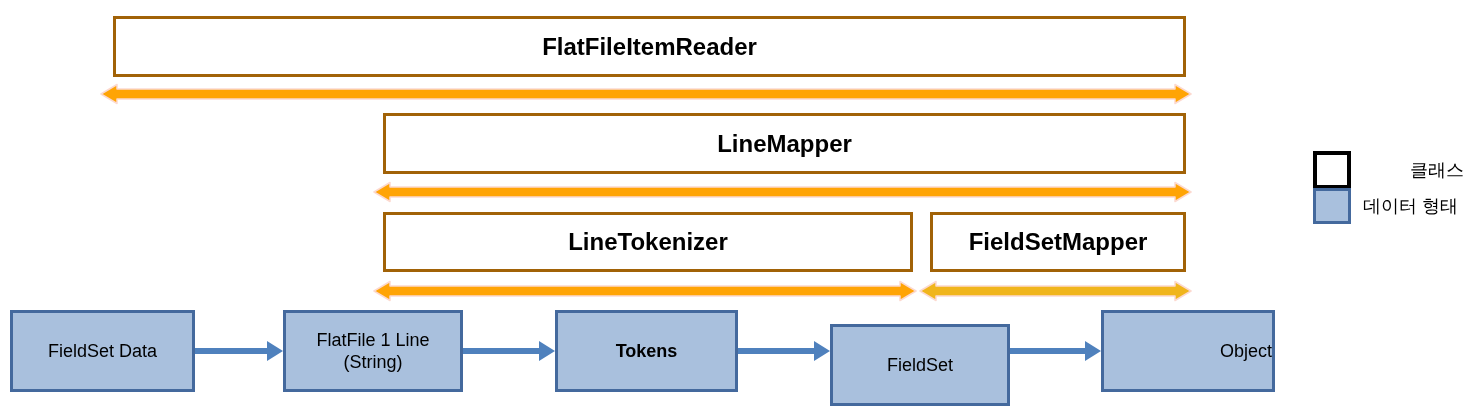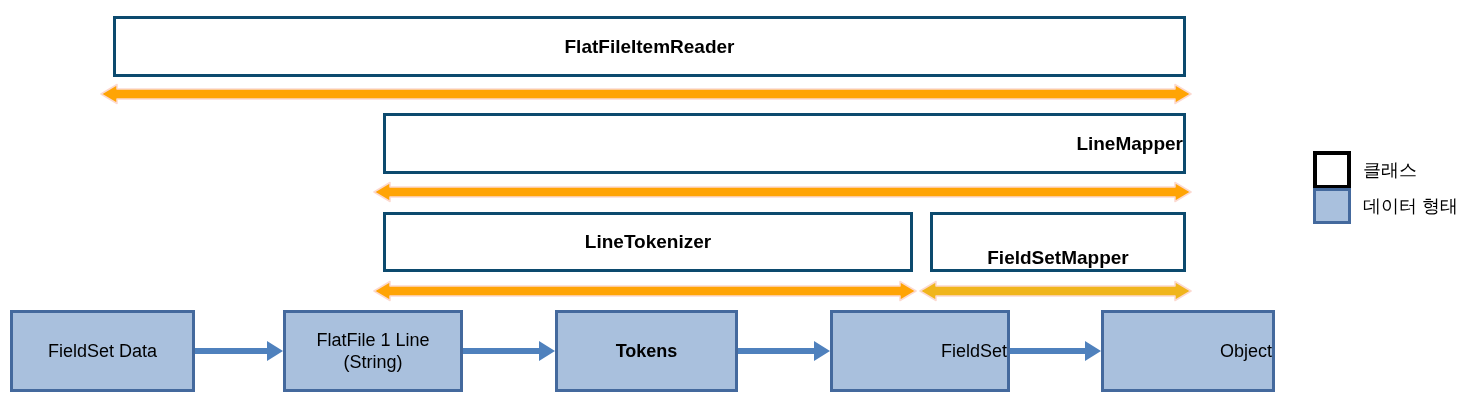--- a/index.html
+++ b/index.html
@@ -7,23 +7,23 @@
     position:relative;
     width:1470px;height:413px;
     background:#ffffff;
     font-family:"Liberation Sans", sans-serif;
     overflow:hidden;
   }
   .class-box{
     position:absolute;
     box-sizing:border-box;
     background:#ffffff;
-    border:3px solid #0c4a6e;
+    border:3px solid #a16207;
     display:flex;align-items:center;justify-content:center;
-    font-weight:bold;font-size:19px;color:#000000;
+    font-weight:bold;font-size:24px;color:#000000;
   }
   .data-box{
     position:absolute;
     box-sizing:border-box;
     background:#a9c0dd;
     border:3px solid #44699d;
     display:flex;align-items:center;justify-content:center;
     font-size:18px;color:#000000;
     text-align:center;
     white-space:pre-line;
@@ -39,29 +39,29 @@
 </style>
 </head>
 <body>
 
 <div class="canvas">
 
   <div class="class-box" style="left:113px;top:16px;width:1073px;height:61px;">
     <span>FlatFileItemReader</span>
   </div>
 
-  <div class="class-box" style="left:383px;top:113px;width:803px;height:61px;justify-content:flex-end;">
+  <div class="class-box" style="left:383px;top:113px;width:803px;height:61px;">
     <span>LineMapper</span>
   </div>
 
   <div class="class-box" style="left:383px;top:212px;width:530px;height:60px;">
     <span>LineTokenizer</span>
   </div>
 
-  <div class="class-box" style="left:930px;top:212px;width:256px;height:60px;align-items:flex-end;">
+  <div class="class-box" style="left:930px;top:212px;width:256px;height:60px;">
     <span>FieldSetMapper</span>
   </div>
 
   <div class="arrow" style="left:100px;top:83px;">
     <svg width="1092" height="22">
       <polygon points="1,11 17,1.5 17,6 1075,6 1075,1.5 1091,11 1075,20.5 1075,16 17,16 17,20.5" fill="#ffa405" stroke="#fcd9cf" stroke-width="1.5" stroke-linejoin="round"></polygon>
     </svg>
   </div>
 
   <div class="arrow" style="left:373px;top:181px;">
@@ -88,21 +88,21 @@
 
   <div class="data-box" style="left:283px;top:310px;width:180px;height:82px;">
     <span>FlatFile 1 Line
 (String)</span>
   </div>
 
   <div class="data-box" style="left:555px;top:310px;width:183px;height:82px;font-weight:bold;">
     <span>Tokens</span>
   </div>
 
-  <div class="data-box" style="left:830px;top:310px;width:180px;height:82px;justify-content:flex-end;">
+  <div class="data-box" style="left:830px;top:324px;width:180px;height:82px;">
     <span>FieldSet</span>
   </div>
 
   <div class="data-box" style="left:1101px;top:310px;width:174px;height:82px;justify-content:flex-end;">
     <span>Object</span>
   </div>
 
   <div class="arrow" style="left:195px;top:341px;">
     <svg width="88" height="20">
       <polygon points="0,7 72,7 72,0 88,10 72,20 72,13 0,13" fill="#4f81bd"></polygon>
@@ -121,21 +121,21 @@
     </svg>
   </div>
 
   <div class="arrow" style="left:1010px;top:341px;">
     <svg width="91" height="20">
       <polygon points="0,7 75,7 75,0 91,10 75,20 75,13 0,13" fill="#4f81bd"></polygon>
     </svg>
   </div>
 
   <div>
-    <div class="legend-row" style="left:1313px;top:151px;">
+    <div class="legend-row" style="left:1313px;top:151px;gap:47px;">
       <span class="legend-swatch class"></span>
       <span class="legend-label">클래스</span>
     </div>
     <div class="legend-row" style="left:1313px;top:188px;">
       <span class="legend-swatch data"></span>
       <span class="legend-label">데이터 형태</span>
     </div>
   </div>
 
 </div>

